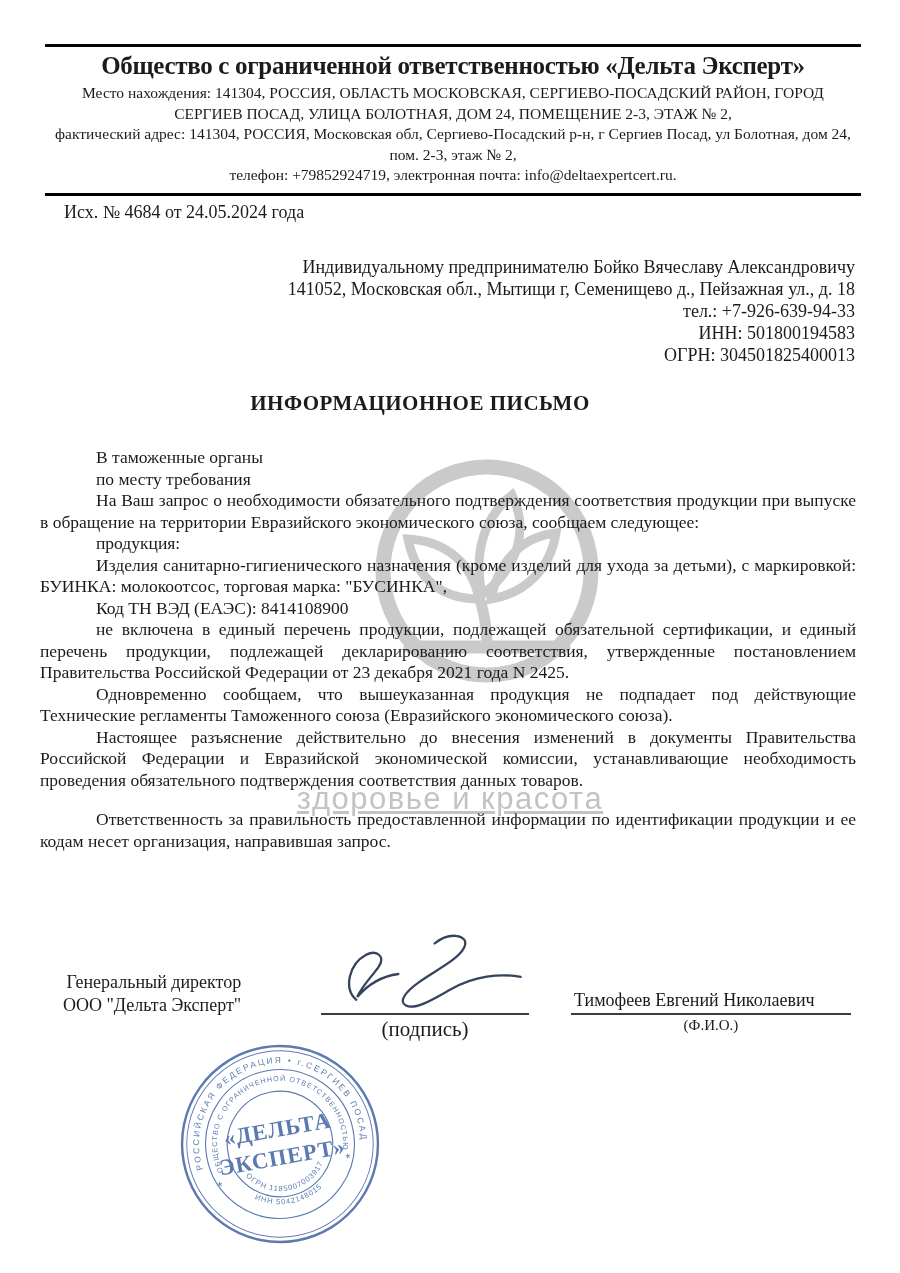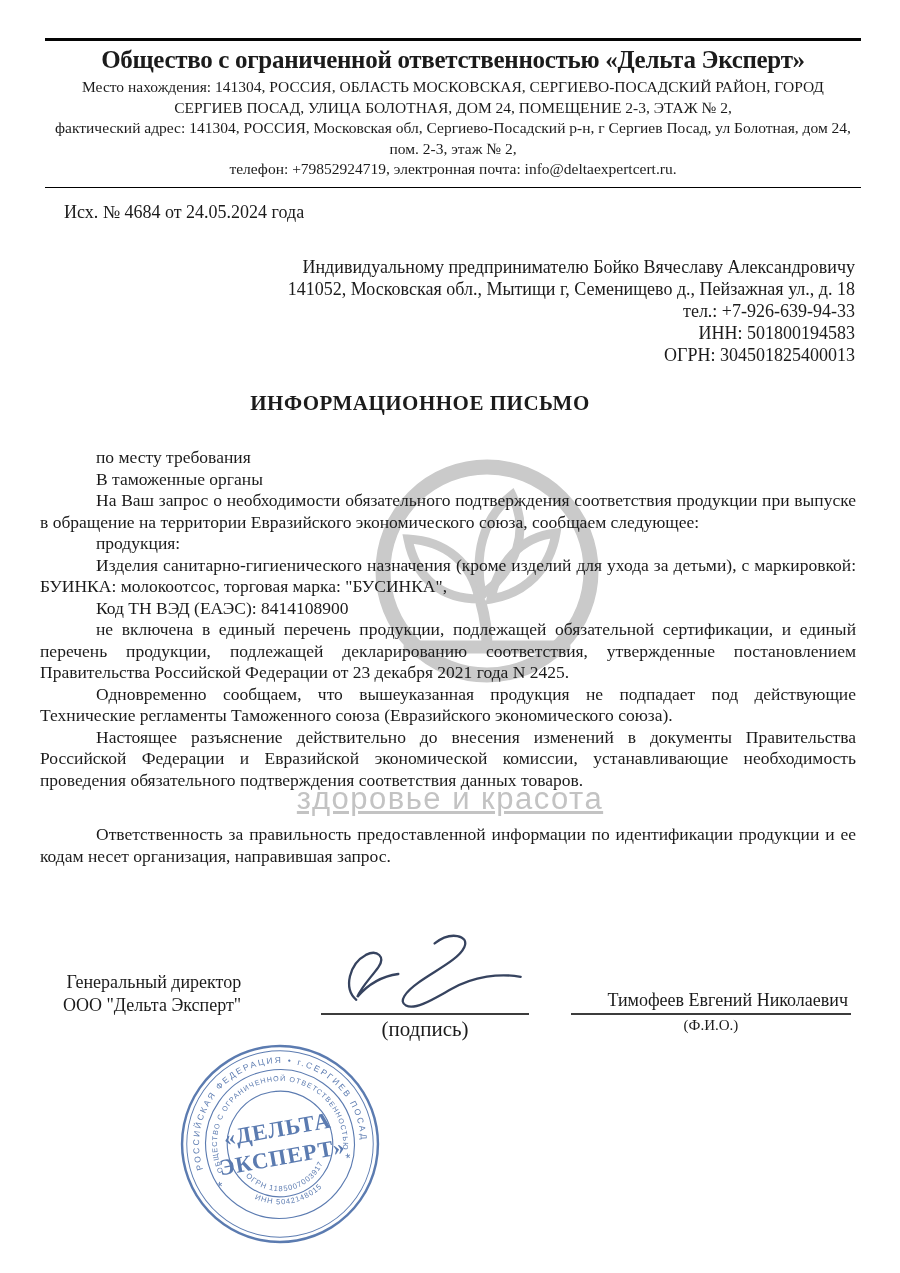--- a/index.html
+++ b/index.html
@@ -2,53 +2,53 @@
 <html lang="ru"><head>
 <meta charset="utf-8">
 <style>
   html,body{margin:0;padding:0;background:#ffffff;}
   .page{
     position:relative;width:900px;height:1273px;background:#ffffff;
     font-family:"Liberation Serif", serif;color:#1b1b1b;overflow:hidden;
   }
   
   .letterhead{
-    position:absolute;left:45px;width:812px;top:38px;
-    border-top:3px solid #050505;border-bottom:1px solid #000000;
+    position:absolute;left:45px;width:812px;top:44px;
+    border-top:3px solid #050505;border-bottom:3px solid #000000;
     padding:5px 2px 7px 2px;text-align:center;
   }
   .lh-title{font-size:25px;font-weight:bold;letter-spacing:-0.3px;margin-bottom:3px;}
   .lh-line{font-size:15.5px;line-height:20.5px;}
   
   .outgoing{position:absolute;left:64px;top:202px;font-size:18px;}
   .recipient{position:absolute;right:45px;top:256px;width:640px;text-align:right;
     font-size:18px;line-height:22px;}
   
   .doc-title{position:absolute;left:0;width:840px;top:391px;margin:0;text-align:center;
     font-size:21px;font-weight:bold;letter-spacing:0.5px;}
   
   .body-text{position:absolute;left:40px;width:816px;top:447px;
     font-size:17.5px;line-height:21.5px;text-align:justify;z-index:2;}
   .body-text p{margin:0;text-indent:56px;}
-  .body-text p.gap-before{margin-top:33px;}
+  .body-text p.gap-before{margin-top:18px;}
   
   .watermark{position:absolute;inset:0;z-index:1;pointer-events:none;}
   .wm-logo{position:absolute;left:364px;top:451px;width:247px;height:247px;color:#cacaca;}
   .wm-brand{position:absolute;left:0;width:900px;top:682px;text-align:center;
     font-family:"Liberation Sans", sans-serif;font-weight:bold;
     font-size:90px;letter-spacing:3px;color:#b7b7b7;opacity:0.75;}
   .wm-tagline{position:absolute;left:0;width:900px;top:781px;text-align:center;
     font-family:"Liberation Sans", sans-serif;font-size:31px;letter-spacing:1.5px;
     color:#c3c3c3;text-decoration:underline;}
   
   .sig-position{position:absolute;left:63px;top:971px;font-size:18px;line-height:23px;z-index:2;text-align:right;}
   .signature-svg{position:absolute;left:318px;top:931px;width:218px;height:86px;z-index:2;color:#36435f;}
   .sig-line{position:absolute;left:321px;top:1013px;width:208px;border-top:2px solid #3c3c3c;z-index:2;}
   .sig-caption{position:absolute;left:321px;top:1017px;width:208px;text-align:center;font-size:21px;z-index:2;}
-  .sig-name{position:absolute;left:574px;top:990px;width:274px;text-align:right;font-size:18px;z-index:2;}
+  .sig-name{position:absolute;left:574px;top:990px;width:274px;text-align:left;font-size:18px;z-index:2;}
   .name-line{position:absolute;left:571px;top:1013px;width:280px;border-top:2px solid #3c3c3c;z-index:2;}
   .name-caption{position:absolute;left:571px;top:1017px;width:280px;text-align:center;font-size:15px;z-index:2;}
   
   .stamp{position:absolute;left:167px;top:1031px;width:226px;height:226px;z-index:3;
     color:#4a6da8;opacity:0.9;}
   .stamp .ring-sans{font-family:"Liberation Sans", sans-serif;}
   .stamp .center-serif{font-family:"Liberation Serif", serif;}
 </style>
 </head>
 <body>
@@ -80,22 +80,22 @@
     <div>Индивидуальному предпринимателю Бойко Вячеславу Александровичу</div>
     <div>141052, Московская обл., Мытищи г, Семенищево д., Пейзажная  ул., д. 18</div>
     <div>тел.: +7-926-639-94-33</div>
     <div>ИНН: 501800194583</div>
     <div>ОГРН: 304501825400013</div>
   </div>
 
   <h2 class="doc-title">ИНФОРМАЦИОННОЕ ПИСЬМО</h2>
 
   <div class="body-text">
+    <p>В таможенные органы</p>
     <p>по месту требования</p>
-    <p>В таможенные органы</p>
     <p>На Ваш запрос о необходимости обязательного подтверждения соответствия продукции при выпуске в обращение на территории Евразийского экономического союза, сообщаем следующее:</p>
     <p>продукция:</p>
     <p>Изделия санитарно-гигиенического назначения (кроме изделий для ухода за детьми), с маркировкой: БУИНКА: молокоотсос, торговая марка: "БУСИНКА",</p>
     <p>Код ТН ВЭД (ЕАЭС): 8414108900</p>
     <p>не включена в единый перечень продукции, подлежащей обязательной сертификации, и единый перечень продукции, подлежащей декларированию соответствия, утвержденные постановлением Правительства Российской Федерации от 23 декабря 2021 года N 2425.</p>
     <p>Одновременно сообщаем, что вышеуказанная продукция не подпадает под действующие Технические регламенты Таможенного союза (Евразийского экономического союза).</p>
     <p>Настоящее разъяснение действительно до внесения изменений в документы Правительства Российской Федерации и Евразийской экономической комиссии, устанавливающие необходимость проведения обязательного подтверждения соответствия данных товаров.</p>
     <p class="gap-before">Ответственность за правильность предоставленной информации по идентификации продукции и ее кодам несет организация, направившая запрос.</p>
   </div>
 

